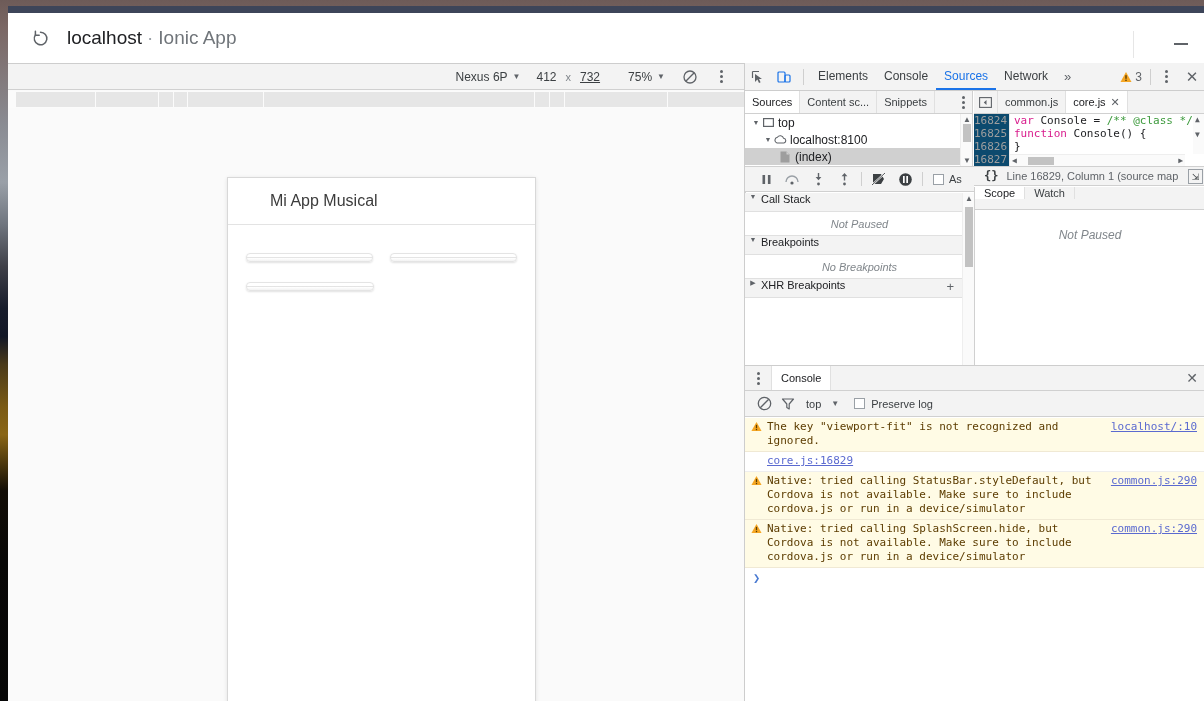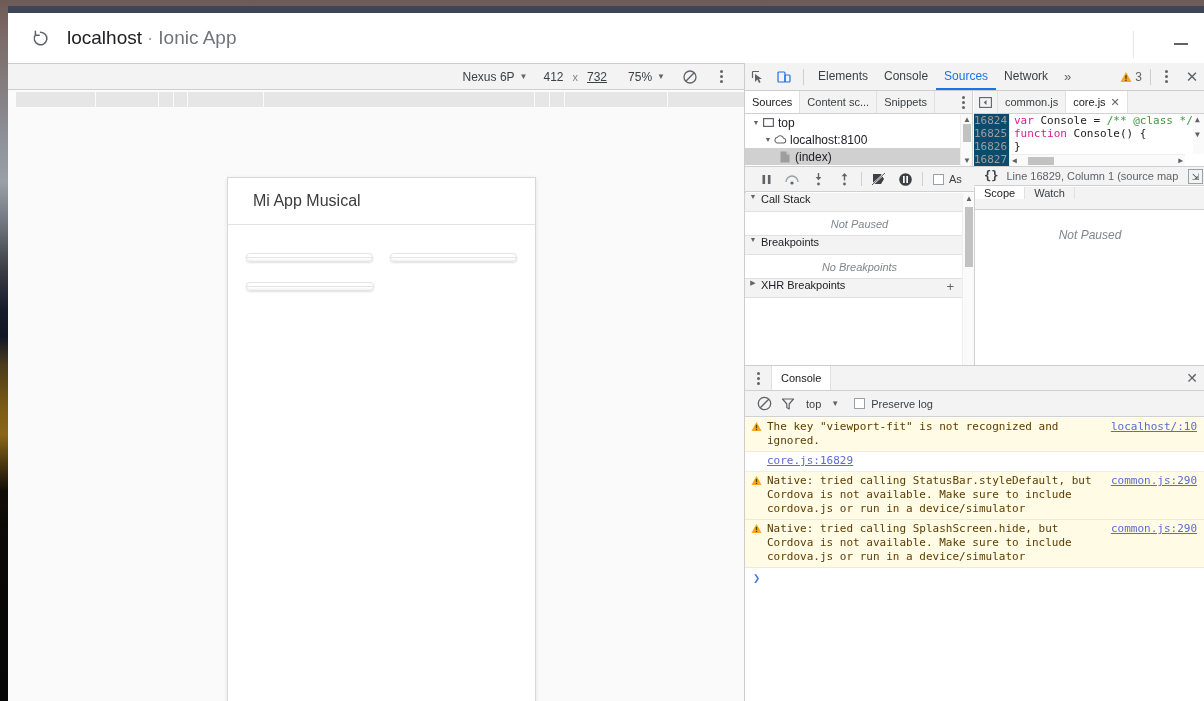--- a/index.html
+++ b/index.html
@@ -83,21 +83,21 @@
     background: #f3f3f3;
     border-bottom: 1px solid #d0d0d0;
     display: flex; align-items: center; justify-content: flex-end;
     font-size: 12px; color: #3c4043;
   }
   .dt-item { display: flex; align-items: center; white-space: nowrap; }
   .dt-caret { font-size: 8px; margin-left: 5px; color: #5f6368; }
   #dt-device { margin-right: 16px; cursor: pointer; }
   #dt-w { cursor: pointer; }
   #dt-x { margin: 0 9px; color: #80868b; font-size: 11px; }
-  #dt-h { margin-right: 21px; cursor: pointer; text-decoration: underline; }
+  #dt-h { margin-right: 28px; cursor: pointer; text-decoration: underline; }
   #dt-zoom { margin-right: 17px; cursor: pointer; }
   #dt-rotate { margin-right: 0; cursor: pointer; }
   #dt-kebab {
     margin-left: 0; width: 46px; display: flex; align-items: center; justify-content: center;
     cursor: pointer;
   }
   .kebab-dots { display: flex; flex-direction: column; gap: 2px; align-items: center; }
   .kebab-dots i { width: 3px; height: 3px; background: #5f6368; border-radius: 50%; display: block; }
 
   
@@ -118,21 +118,21 @@
     background: #ffffff;
     border: 1px solid #d8d8d8;
     box-shadow: 0 1px 4px rgba(0,0,0,0.10);
     overflow: hidden;
   }
   #app-header {
     height: 47px; border-bottom: 1px solid #e3e3e3;
     display: flex; align-items: center;
     background: #ffffff;
   }
-  #app-title { font-size: 16px; color: #3c3c3c; margin-left: 25px; }
+  #app-title { font-size: 16px; color: #3c3c3c; margin-left: 42px; }
   #app-body { padding: 28px 18px 0 18px; }
   .app-row { display: flex; gap: 17px; margin-bottom: 20px; }
   .app-btn {
     height: 9px; width: 128px;
     background: linear-gradient(180deg,#ffffff 0%,#ffffff 45%,#d9d9d9 52%,#ffffff 60%,#f2f2f2 100%);
     border: 1px solid #e4e4e4;
     border-radius: 4px;
     box-shadow: 0 1px 2px rgba(0,0,0,0.12);
   }
 

